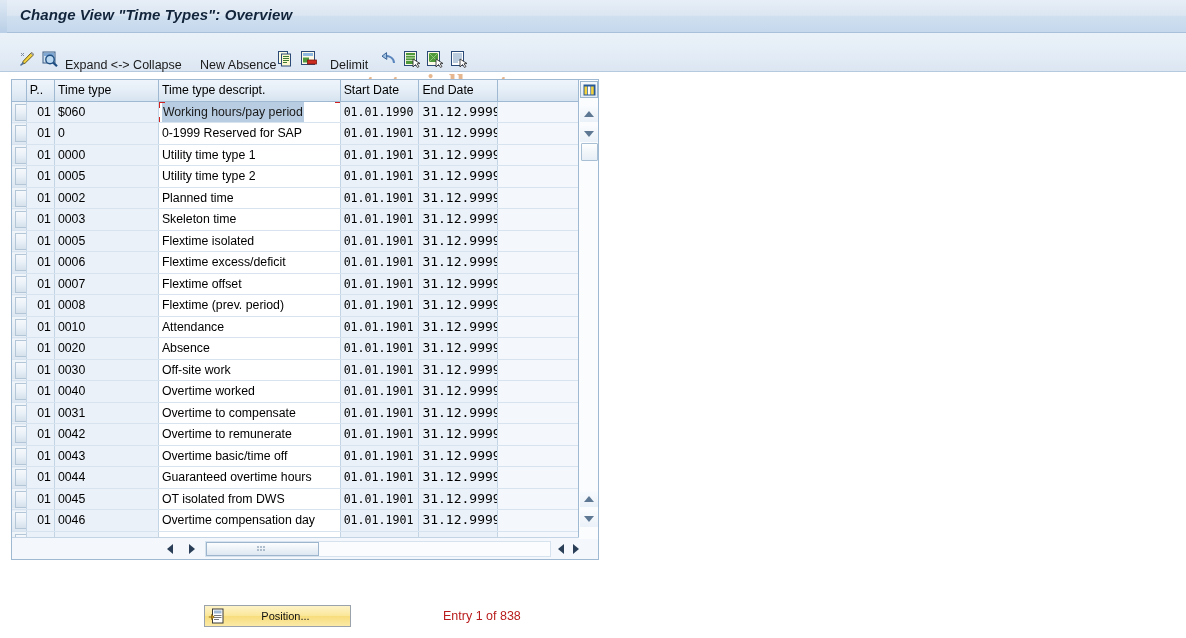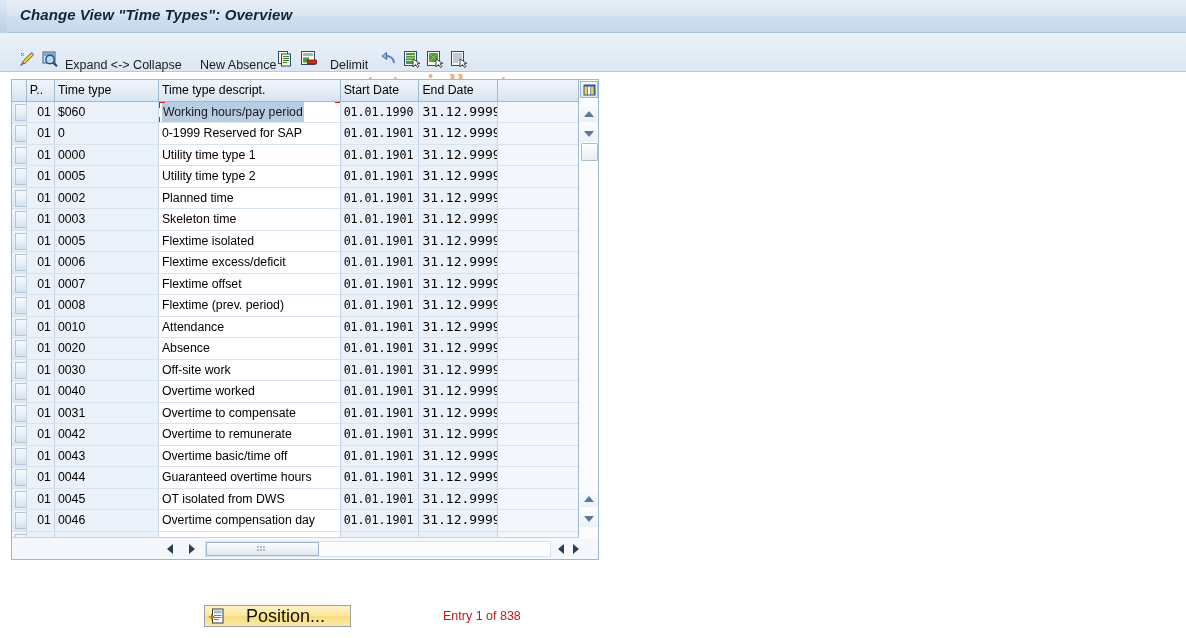--- a/index.html
+++ b/index.html
@@ -200,21 +200,21 @@
   .posbtn {
     position: absolute; left: 204px; top: 605px;
     width: 147px; height: 22px;
     background: linear-gradient(to bottom,#fdf3c8 0%, #fbe79a 48%, #f8dd7d 52%, #fbeaa6 100%);
     border: 1px solid #9aa2ab;
     display: flex; align-items: center;
   }
   .posbtn .ico { position:absolute; left:3px; top:2px; }
   .posbtn .lbl {
     width: 100%; text-align: center; padding-left: 16px;
-    font-size: 18px; color: #111;
+    font-size: 11px; color: #111;
   }
   .entrytxt {
     position: absolute; left: 443px; top: 609px;
     font-size: 12.5px; color: #b91c1c;
   }
 
   
   .watermark {
     position: absolute; left: 300px; top: 36px;
     font-family: "Liberation Serif", serif;

